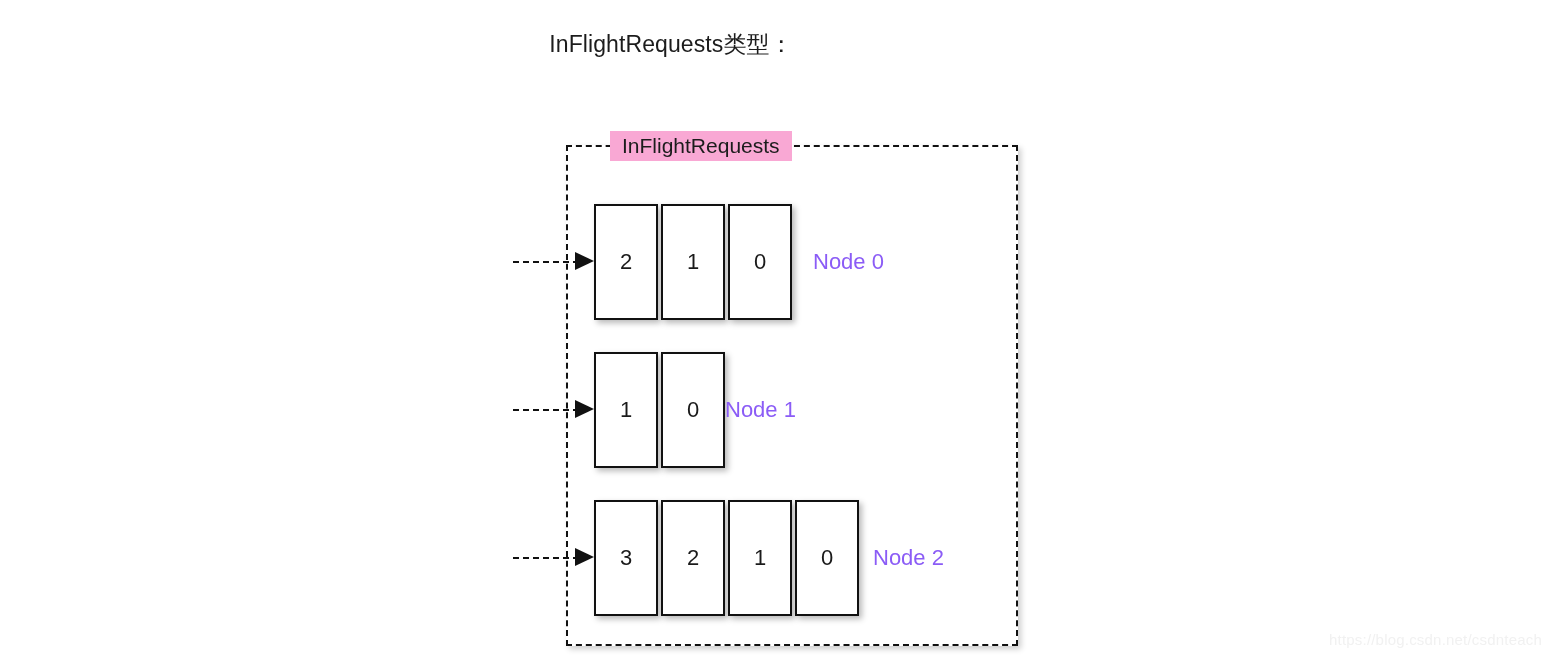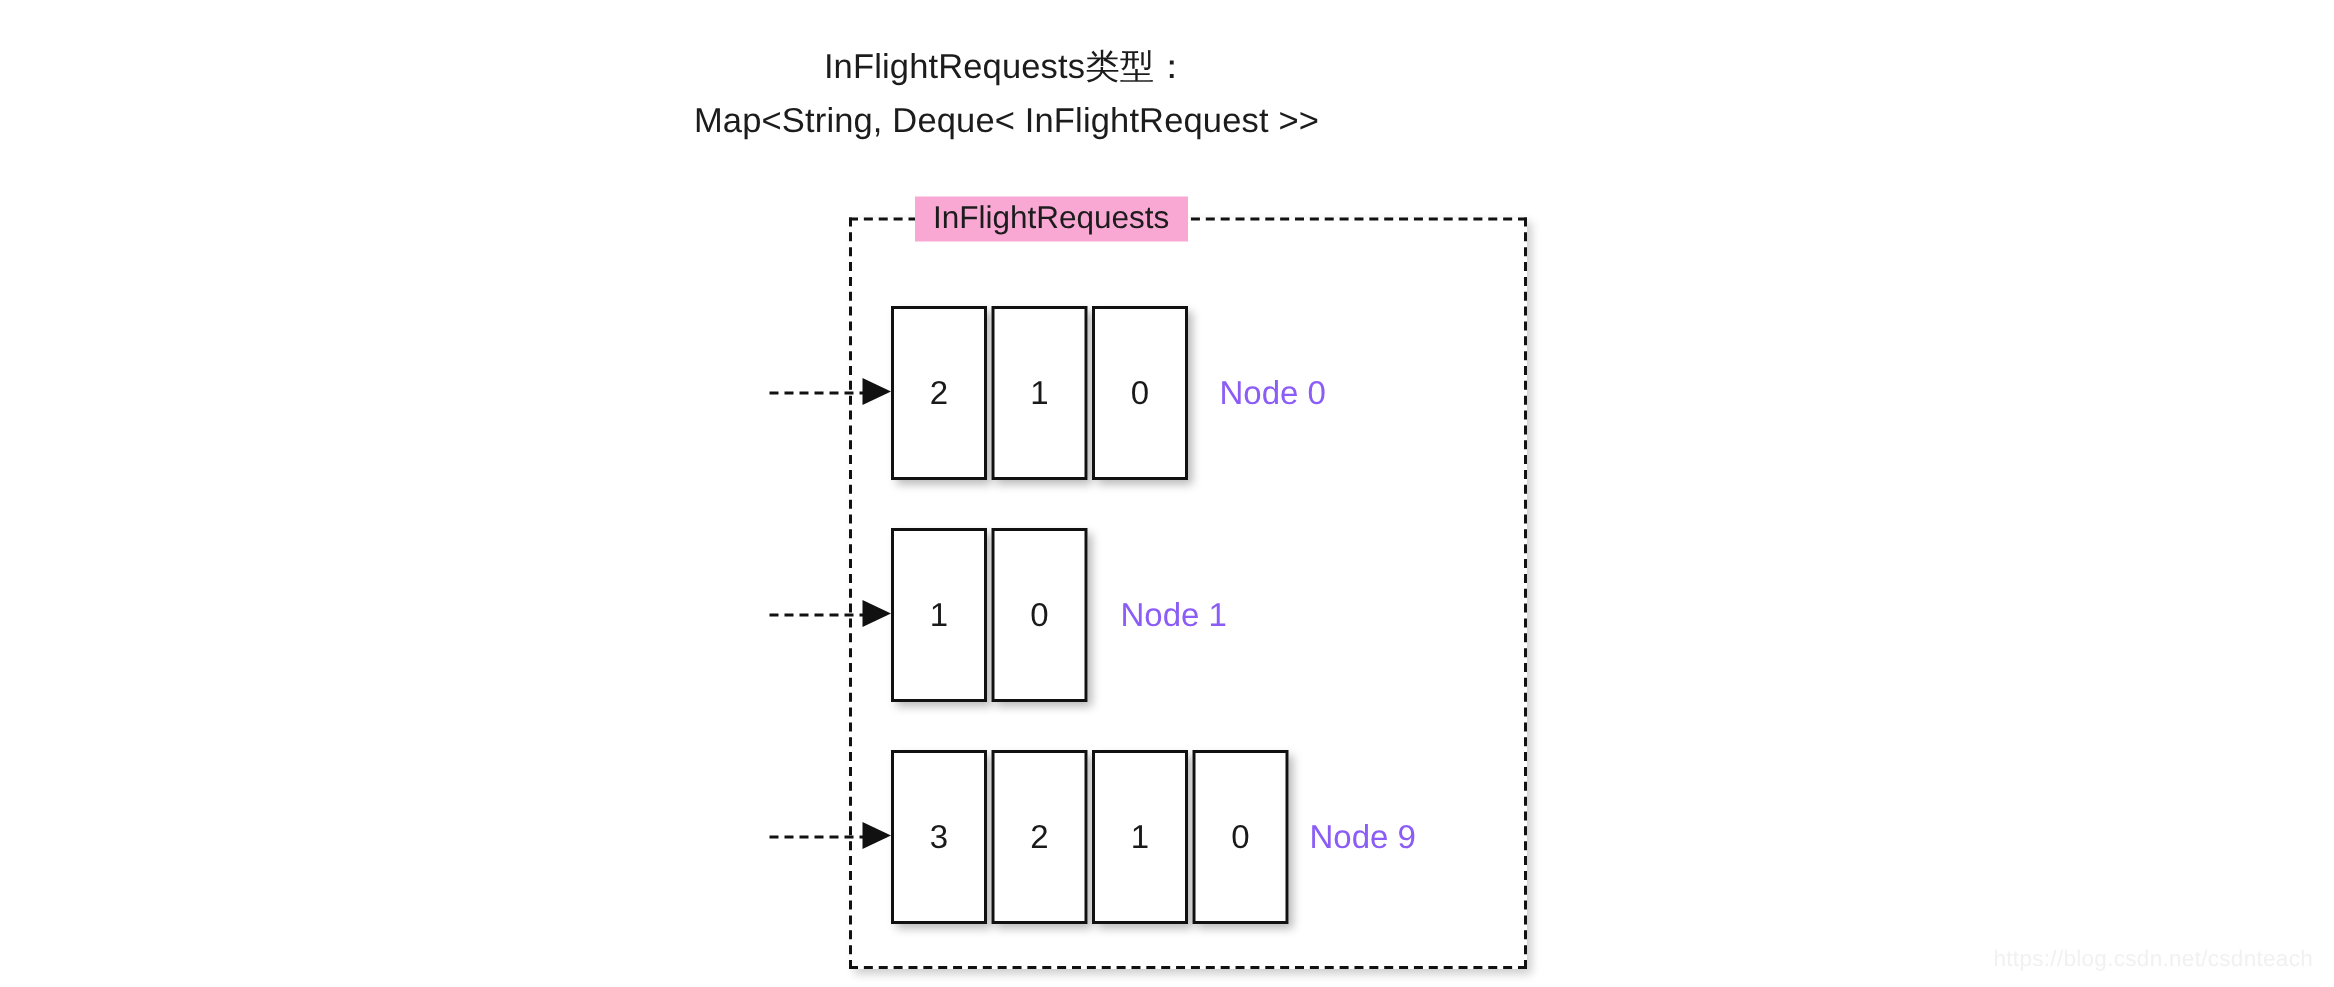--- a/index.html
+++ b/index.html
@@ -119,40 +119,39 @@
   }
   .cell:last-child { margin-right: 0; }
 
   .node-label {
     flex: 0 0 auto;
     font-size: 22px;
     color: #8b5cf6;
     white-space: nowrap;
   }
   #node-row-0 .node-label { margin-left: 21px; }
-  #node-row-1 .node-label { margin-left: 22px; }
+  #node-row-1 .node-label { }
   #node-row-2 .node-label { margin-left: 14px; }
 
   
   #watermark {
     position: absolute;
     right: 14px;
     bottom: 10px;
     font-size: 15px;
     color: #f1f1f1;
     white-space: nowrap;
     letter-spacing: 0.2px;
   }
 </style>
 </head>
 <body>
 
 <div id="title-block">
   <span class="title-line">InFlightRequests类型：</span>
-  <span class="title-line">Map&lt;String, Deque&lt; InFlightRequest &gt;&gt;</span>
 </div>
 
 <div id="inflight-container"></div>
 <div id="container-label">InFlightRequests</div>
 
 <div class="node-row" id="node-row-0">
   <div class="arrow-wrap">
     <div class="arrow-line"></div>
     <div class="arrow-head"></div>
   </div>
@@ -180,16 +179,16 @@
   <div class="arrow-wrap">
     <div class="arrow-line"></div>
     <div class="arrow-head"></div>
   </div>
   <div class="deque">
     <div class="cell">3</div>
     <div class="cell">2</div>
     <div class="cell">1</div>
     <div class="cell">0</div>
   </div>
-  <div class="node-label">Node 9</div>
+  <div class="node-label">Node 2</div>
 </div>
 
 <div id="watermark">https://blog.csdn.net/csdnteach</div>
 
 </body></html>

